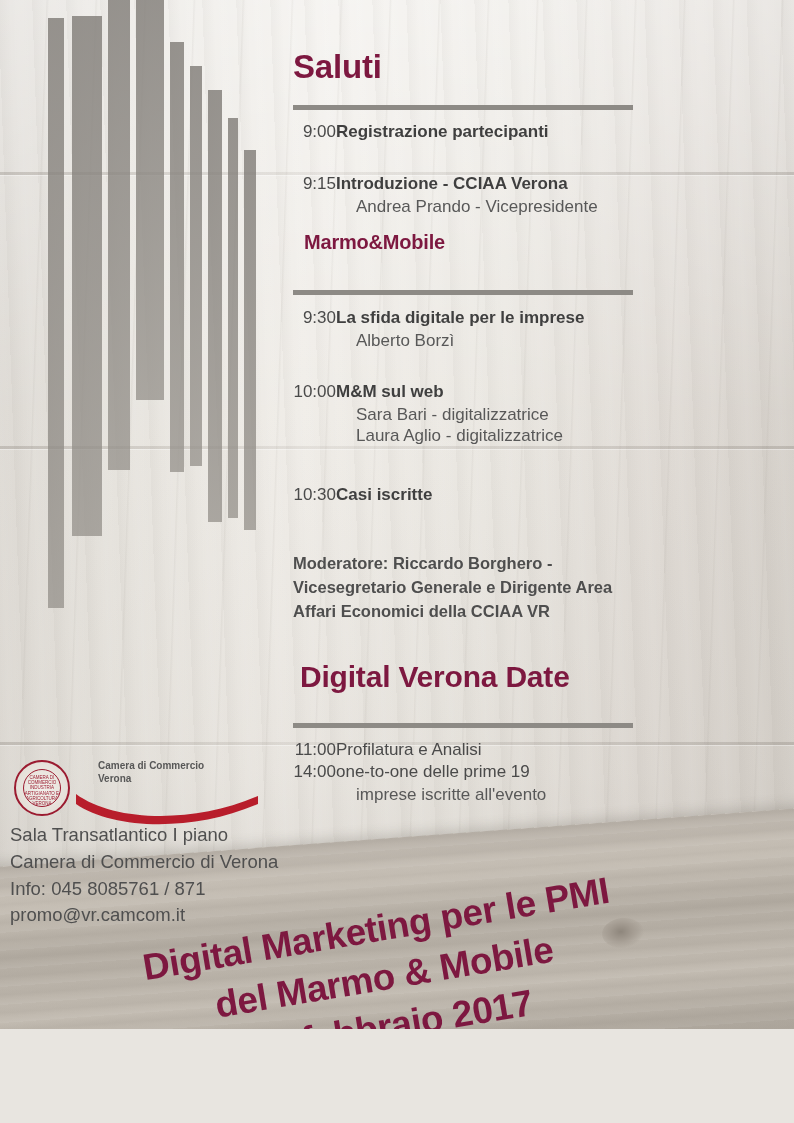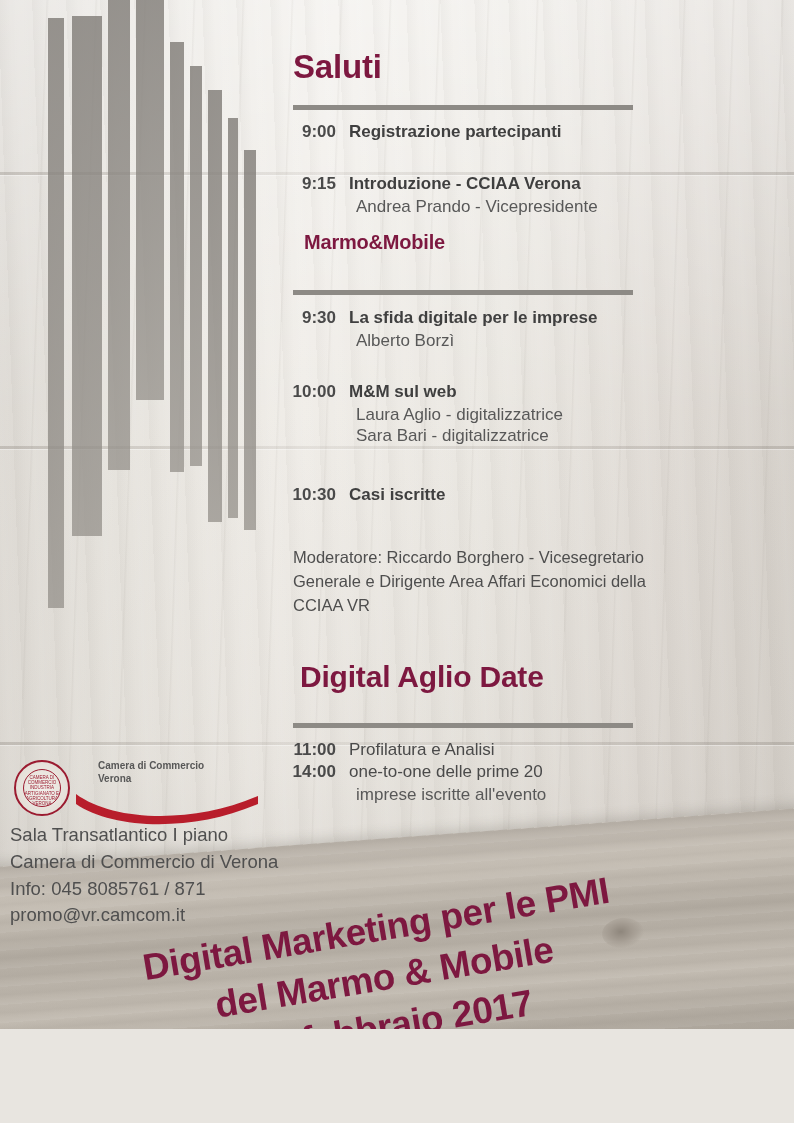--- a/index.html
+++ b/index.html
@@ -106,44 +106,45 @@
     margin: 10px 0 16px 0;
   }
 
   .row {
     display: flex;
     align-items: baseline;
     margin-bottom: 2px;
   }
   .time {
     color: #4a4a4a;
-    font-weight: bold;
+    font-weight: normal;
     font-size: 17px;
     min-width: 56px;
     text-align: right;
-    padding-right: 13px;
+    padding-right: 0;
     white-space: nowrap;
   }
   .title {
     color: #3f3f3f;
     font-weight: bold;
     font-size: 17px;
   }
   .speaker {
     color: #585858;
     font-size: 17px;
     margin-left: 76px;
     line-height: 1.25;
   }
 
   .moderator {
     color: #4e4e4e;
     font-size: 16.5px;
     line-height: 1.45;
-    margin-top: 8px;
+    margin-top: 14px;
+    font-weight: bold;
   }
 
   
   .logos {
     position: absolute;
     left: 10px;
     top: 752px;
     width: 260px;
   }
   .crest {
@@ -265,44 +266,44 @@
         <span class="title">La sfida digitale per le imprese</span>
       </div>
       <div class="speaker">Alberto Borzì</div>
     </div>
 
     <div style="position:absolute;left:0px;top:382px;width:380px;">
       <div class="row">
         <span class="time">10:00</span>
         <span class="title">M&amp;M sul web</span>
       </div>
+      <div class="speaker">Sara Bari - digitalizzatrice</div>
       <div class="speaker">Laura Aglio - digitalizzatrice</div>
-      <div class="speaker">Sara Bari - digitalizzatrice</div>
     </div>
 
     <div style="position:absolute;left:0px;top:485px;width:380px;">
       <div class="row">
         <span class="time">10:30</span>
         <span class="title">Casi iscritte</span>
       </div>
     </div>
 
     <div class="moderator" style="position:absolute;left:13px;top:538px;width:358px;">Moderatore: Riccardo Borghero - Vicesegretario Generale e Dirigente Area Affari Economici della CCIAA VR</div>
 
-    <h2 class="sec" style="position:absolute;left:20px;top:660px;font-size:30px;">Digital Aglio Date</h2>
+    <h2 class="sec" style="position:absolute;left:20px;top:660px;font-size:30px;">Digital Verona Date</h2>
     <div class="rule" style="position:absolute;left:13px;top:713px;width:340px;"></div>
 
     <div style="position:absolute;left:0px;top:740px;width:380px;">
       <div class="row">
         <span class="time">11:00</span>
         <span class="title" style="font-weight:normal;color:#4a4a4a;">Profilatura e Analisi</span>
       </div>
       <div class="row">
         <span class="time">14:00</span>
-        <span class="title" style="font-weight:normal;color:#4a4a4a;">one-to-one delle prime 20</span>
+        <span class="title" style="font-weight:normal;color:#4a4a4a;">one-to-one delle prime 19</span>
       </div>
       <div class="speaker">imprese iscritte all'evento</div>
     </div>
 
   </div>
 
   <div class="logos">
     <div class="crest">
       <div class="crest-inner">CAMERA DI COMMERCIO INDUSTRIA ARTIGIANATO E AGRICOLTURA VERONA</div>
     </div>

